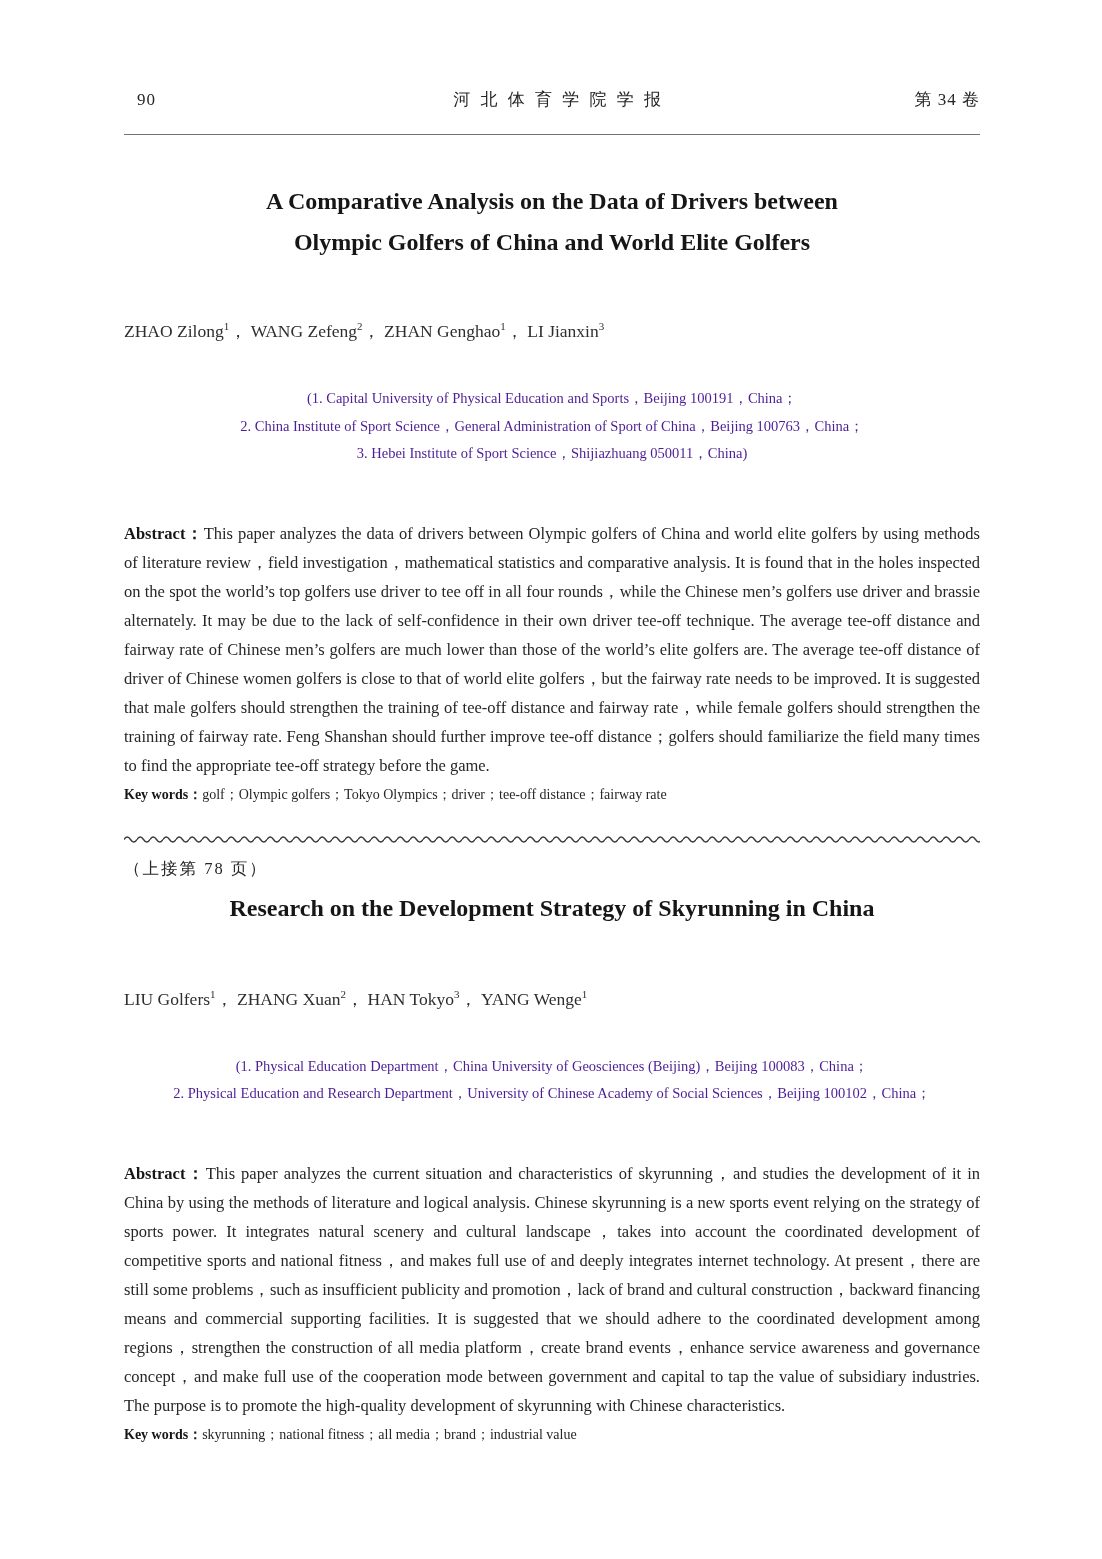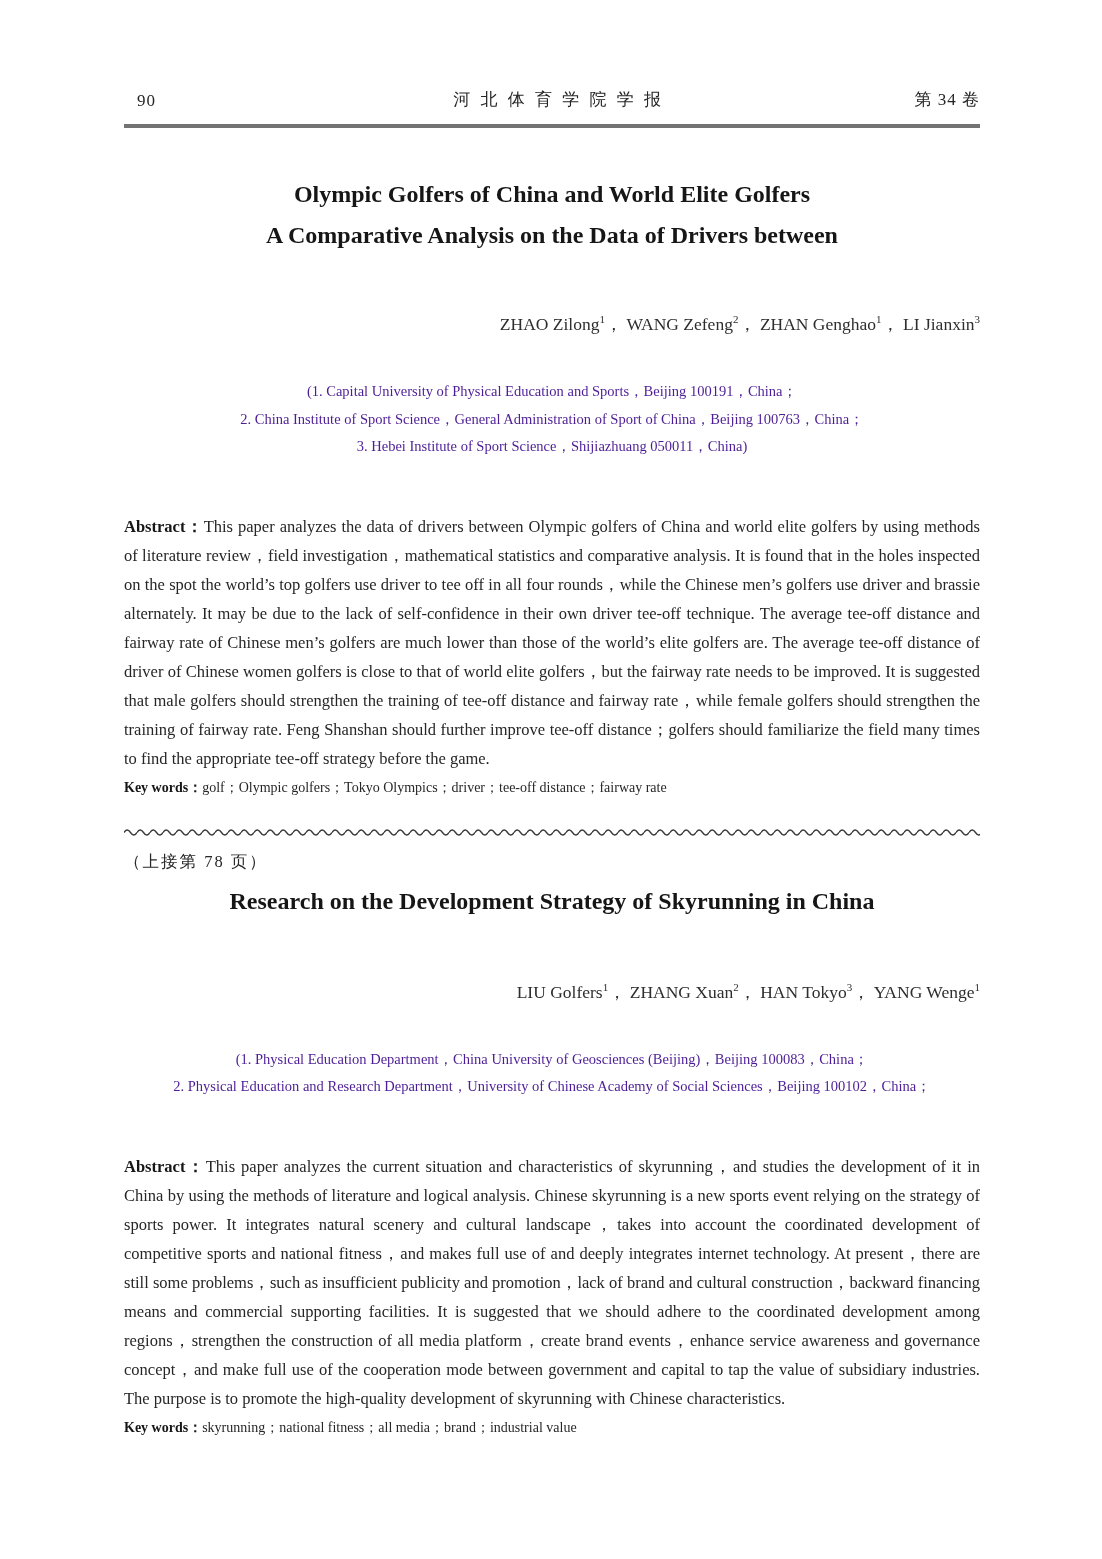--- a/index.html
+++ b/index.html
@@ -17,41 +17,41 @@
     width: 1102px;
     height: 1559px;
     background: #ffffff;
   }
   .content {
     padding: 0 122px 0 124px;
   }
   
   .running-header {
     display: flex;
-    align-items: flex-end;
+    align-items: center;
     margin-top: 88px;
-    padding-bottom: 13px;
-    border-bottom: 4px solid #737373;
+    padding-bottom: 23px;
+    border-bottom: 1px solid #737373;
     font-size: 17px;
   }
   .page-number { width: 120px; padding-left: 13px; letter-spacing: 1px; }
   .journal-name { flex: 1; text-align: center; font-size: 17px; letter-spacing: 3px; }
   .volume-number { width: 120px; text-align: right; letter-spacing: 1px; }
   
   .article-title {
     text-align: center;
     font-weight: bold;
     font-size: 24px;
     line-height: 41px;
     color: #161616;
   }
   .article-title.first { margin-top: 46px; }
   .article-title.second { margin-top: 8px; }
   .authors-line {
-    text-align: right;
+    text-align: left;
     font-size: 17.5px;
     color: #2e2e2e;
   }
   .authors-line.first { margin-top: 56px; }
   .authors-line.second { margin-top: 58px; }
   .authors-line sup { font-size: 11px; vertical-align: super; line-height: 0; }
   .author-sep { padding-right: 4px; }
   .affiliations {
     margin-top: 42px;
     text-align: center;
@@ -103,22 +103,22 @@
 <div class="page">
   <div class="content">
 
     <div class="running-header">
       <span class="page-number">90</span>
       <span class="journal-name">河 北 体 育 学 院 学 报</span>
       <span class="volume-number">第 34 卷</span>
     </div>
 
     <div class="article-title first">
+      <div>A Comparative Analysis on the Data of Drivers between</div>
       <div>Olympic Golfers of China and World Elite Golfers</div>
-      <div>A Comparative Analysis on the Data of Drivers between</div>
     </div>
 
     <div class="authors-line first">
       <span><span>ZHAO Zilong</span><sup>1</sup><span class="author-sep">，</span></span><span><span>WANG Zefeng</span><sup>2</sup><span class="author-sep">，</span></span><span><span>ZHAN Genghao</span><sup>1</sup><span class="author-sep">，</span></span><span><span>LI Jianxin</span><sup>3</sup></span>
     </div>
 
     <div class="affiliations">
       <div>(1. Capital University of Physical Education and Sports，Beijing 100191，China；</div>
       <div>2. China Institute of Sport Science，General Administration of Sport of China，Beijing 100763，China；</div>
       <div>3. Hebei Institute of Sport Science，Shijiazhuang 050011，China)</div>

